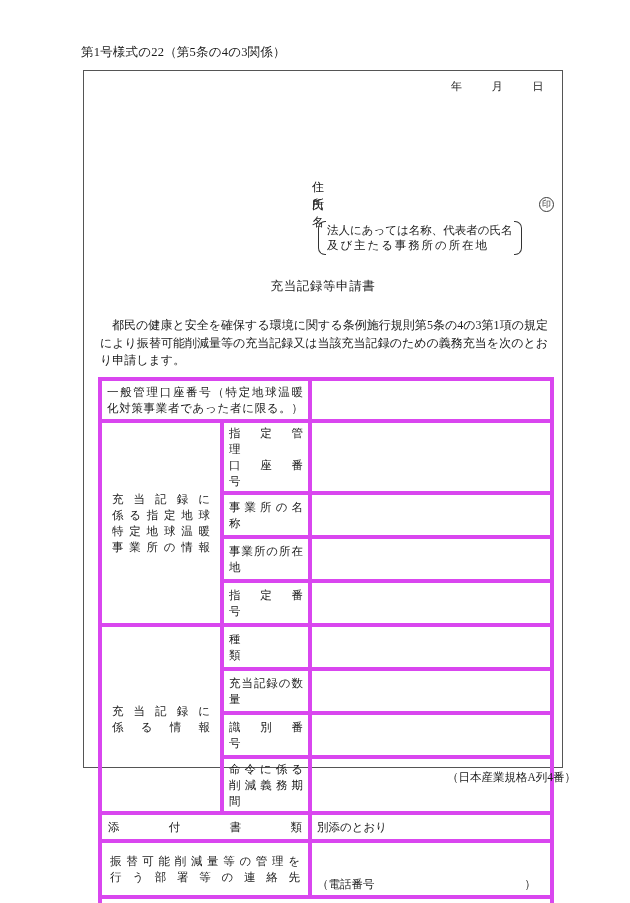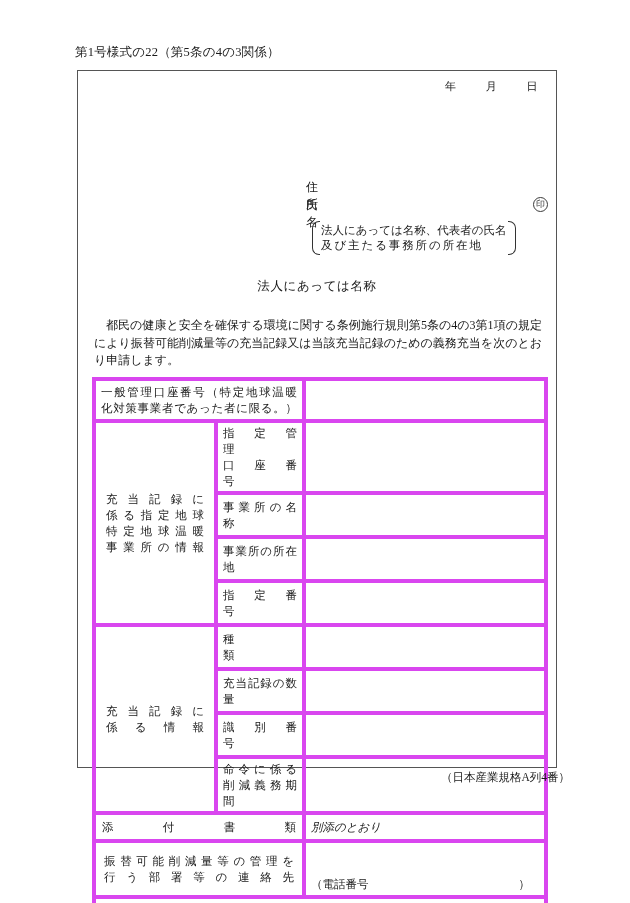--- a/index.html
+++ b/index.html
@@ -11,21 +11,21 @@
     width: 630px;
     height: 903px;
     font-family: "Liberation Serif", "DejaVu Serif", serif;
     color: #1a1a1a;
     position: relative;
     overflow: hidden;
   }
 
   .page {
     position: absolute;
-    left: 5px; top: 0;
+    left: 11px; top: 0;
     width: 559px;
     height: 903px;
     padding-left: 20px;
   }
 
   
   .form-number {
     position: absolute;
     left: 70px;
     top: 44px;
@@ -186,21 +186,20 @@
   }
   .lbl-multi div {
     text-align: justify;
     text-align-last: justify;
     line-height: 16px;
   }
   .lbl-plain {
     display: block;
     padding: 3px 5px;
     line-height: 16px;
-    font-style: italic;
   }
   .val-cell {
     height: 22px;
   }
   .phone-cell {
     height: 52px;
     position: relative;
   }
   .phone-inner {
     position: absolute;
@@ -264,21 +263,21 @@
 
     <div class="note">
       <div class="brk brk-l"></div>
       <div class="note-lines">
         <div>法人にあっては名称、代表者の氏名</div>
         <div class="spread">及び主たる事務所の所在地</div>
       </div>
       <div class="brk brk-r"></div>
     </div>
 
-    <div class="doc-title">法人にあっては名称</div>
+    <div class="doc-title">充当記録等申請書</div>
 
     <div class="body-text">
       <p>都民の健康と安全を確保する環境に関する条例施行規則第5条の4の3第1項の規定により振替可能削減量等の充当記録又は当該充当記録のための義務充当を次のとおり申請します。</p>
     </div>
 
     <table class="form-table">
       <colgroup>
         <col style="width:122px">
         <col style="width:88px">
         <col style="width:242px">

